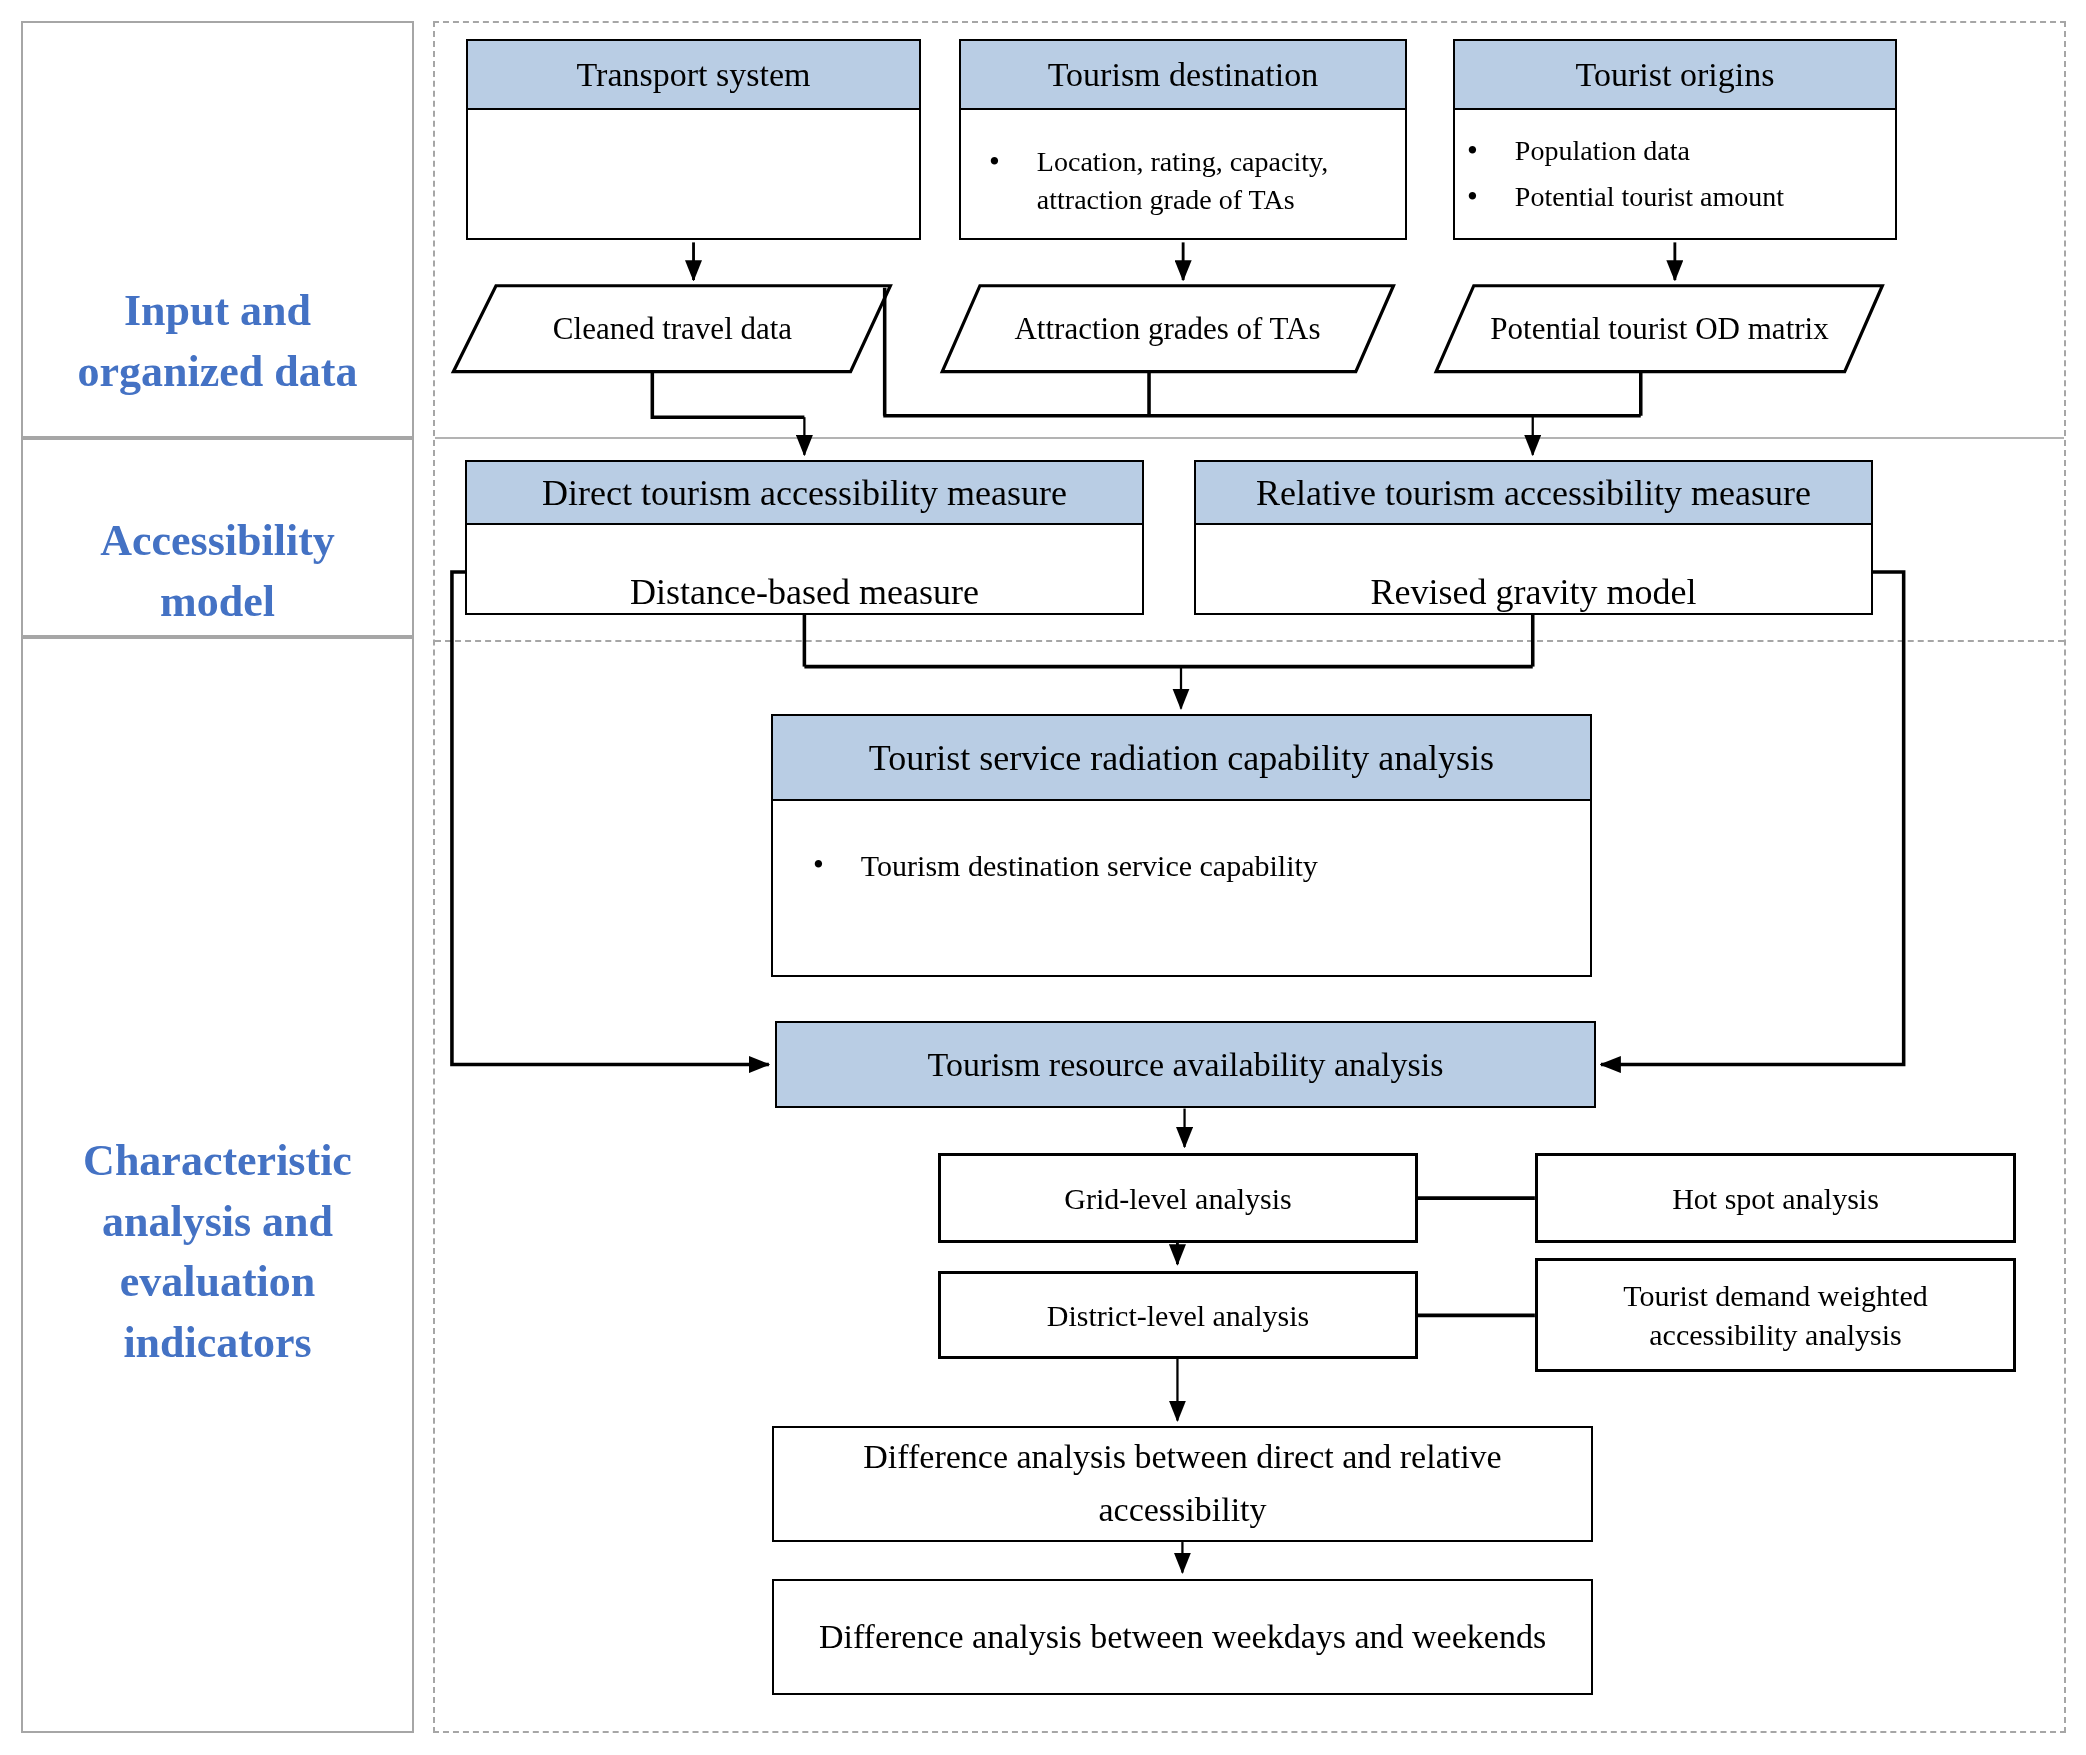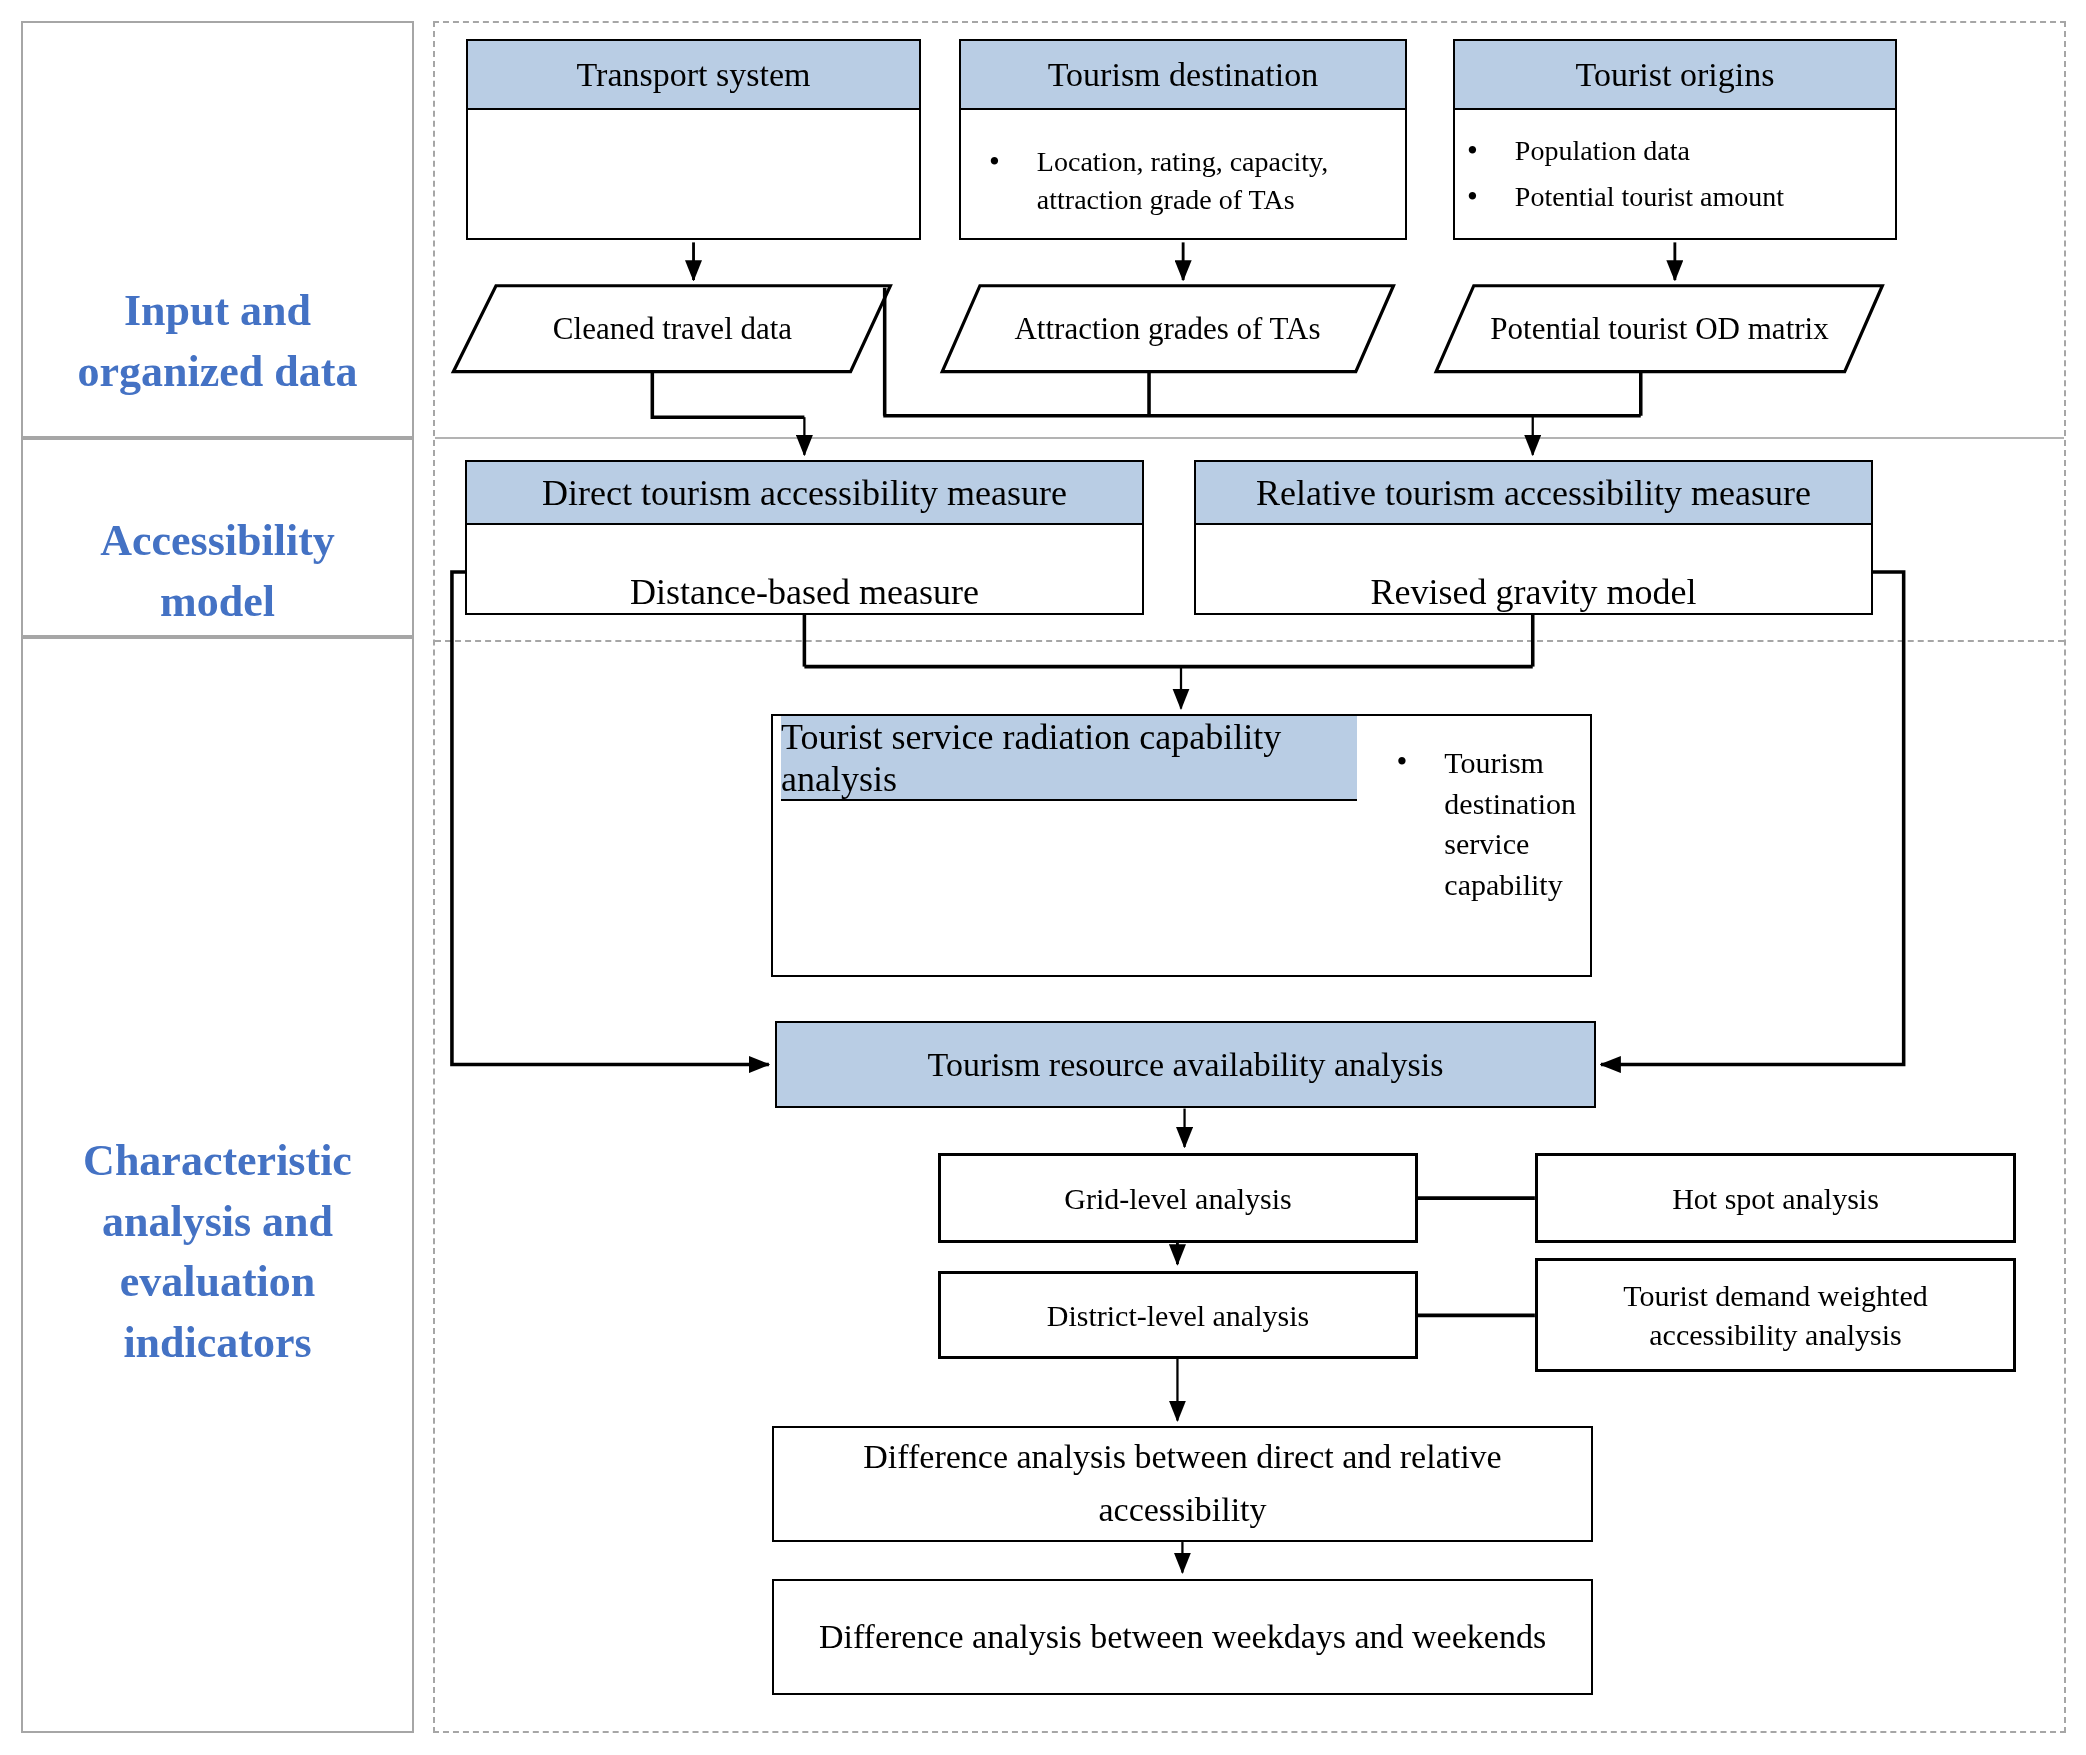--- a/index.html
+++ b/index.html
@@ -33,21 +33,21 @@
   .src{display:flex;flex-direction:column;}
   .bullet{display:flex;font-size:28px;line-height:1.35;margin:4.3px 0;}
   .bullet::before{content:"\2022";font-size:31px;margin-right:37px;line-height:1.22;}
   .center-txt{display:flex;align-items:center;justify-content:center;text-align:center;}
 
   .measure .hdr{height:70px;font-size:36px;}
   .measure .bd{flex:1;display:flex;align-items:center;justify-content:center;font-size:36px;margin-top:46px;}
   .measure{display:flex;flex-direction:column;}
 
   .radiation .hdr{height:85px;font-size:36px;}
-  .radiation{display:flex;flex-direction:row;padding-left:8px;}
+  .radiation{display:flex;flex-direction:column;}
   .radiation .bullets{padding:0 14px 43px 40px;}
   .radiation .bullet{font-size:30px;margin:5.7px 0;}
 
   .bluebox{
     border:2.8px solid #000;background:#b9cde4;
     display:flex;align-items:center;justify-content:center;font-size:34px;
   }
   .smallbox{border:3.6px solid #000;background:#fff;font-size:30px;line-height:1.3;}
   .diffbox{border:2.1px solid #000;background:#fff;font-size:34px;line-height:1.55;padding:0 43px;}
 

